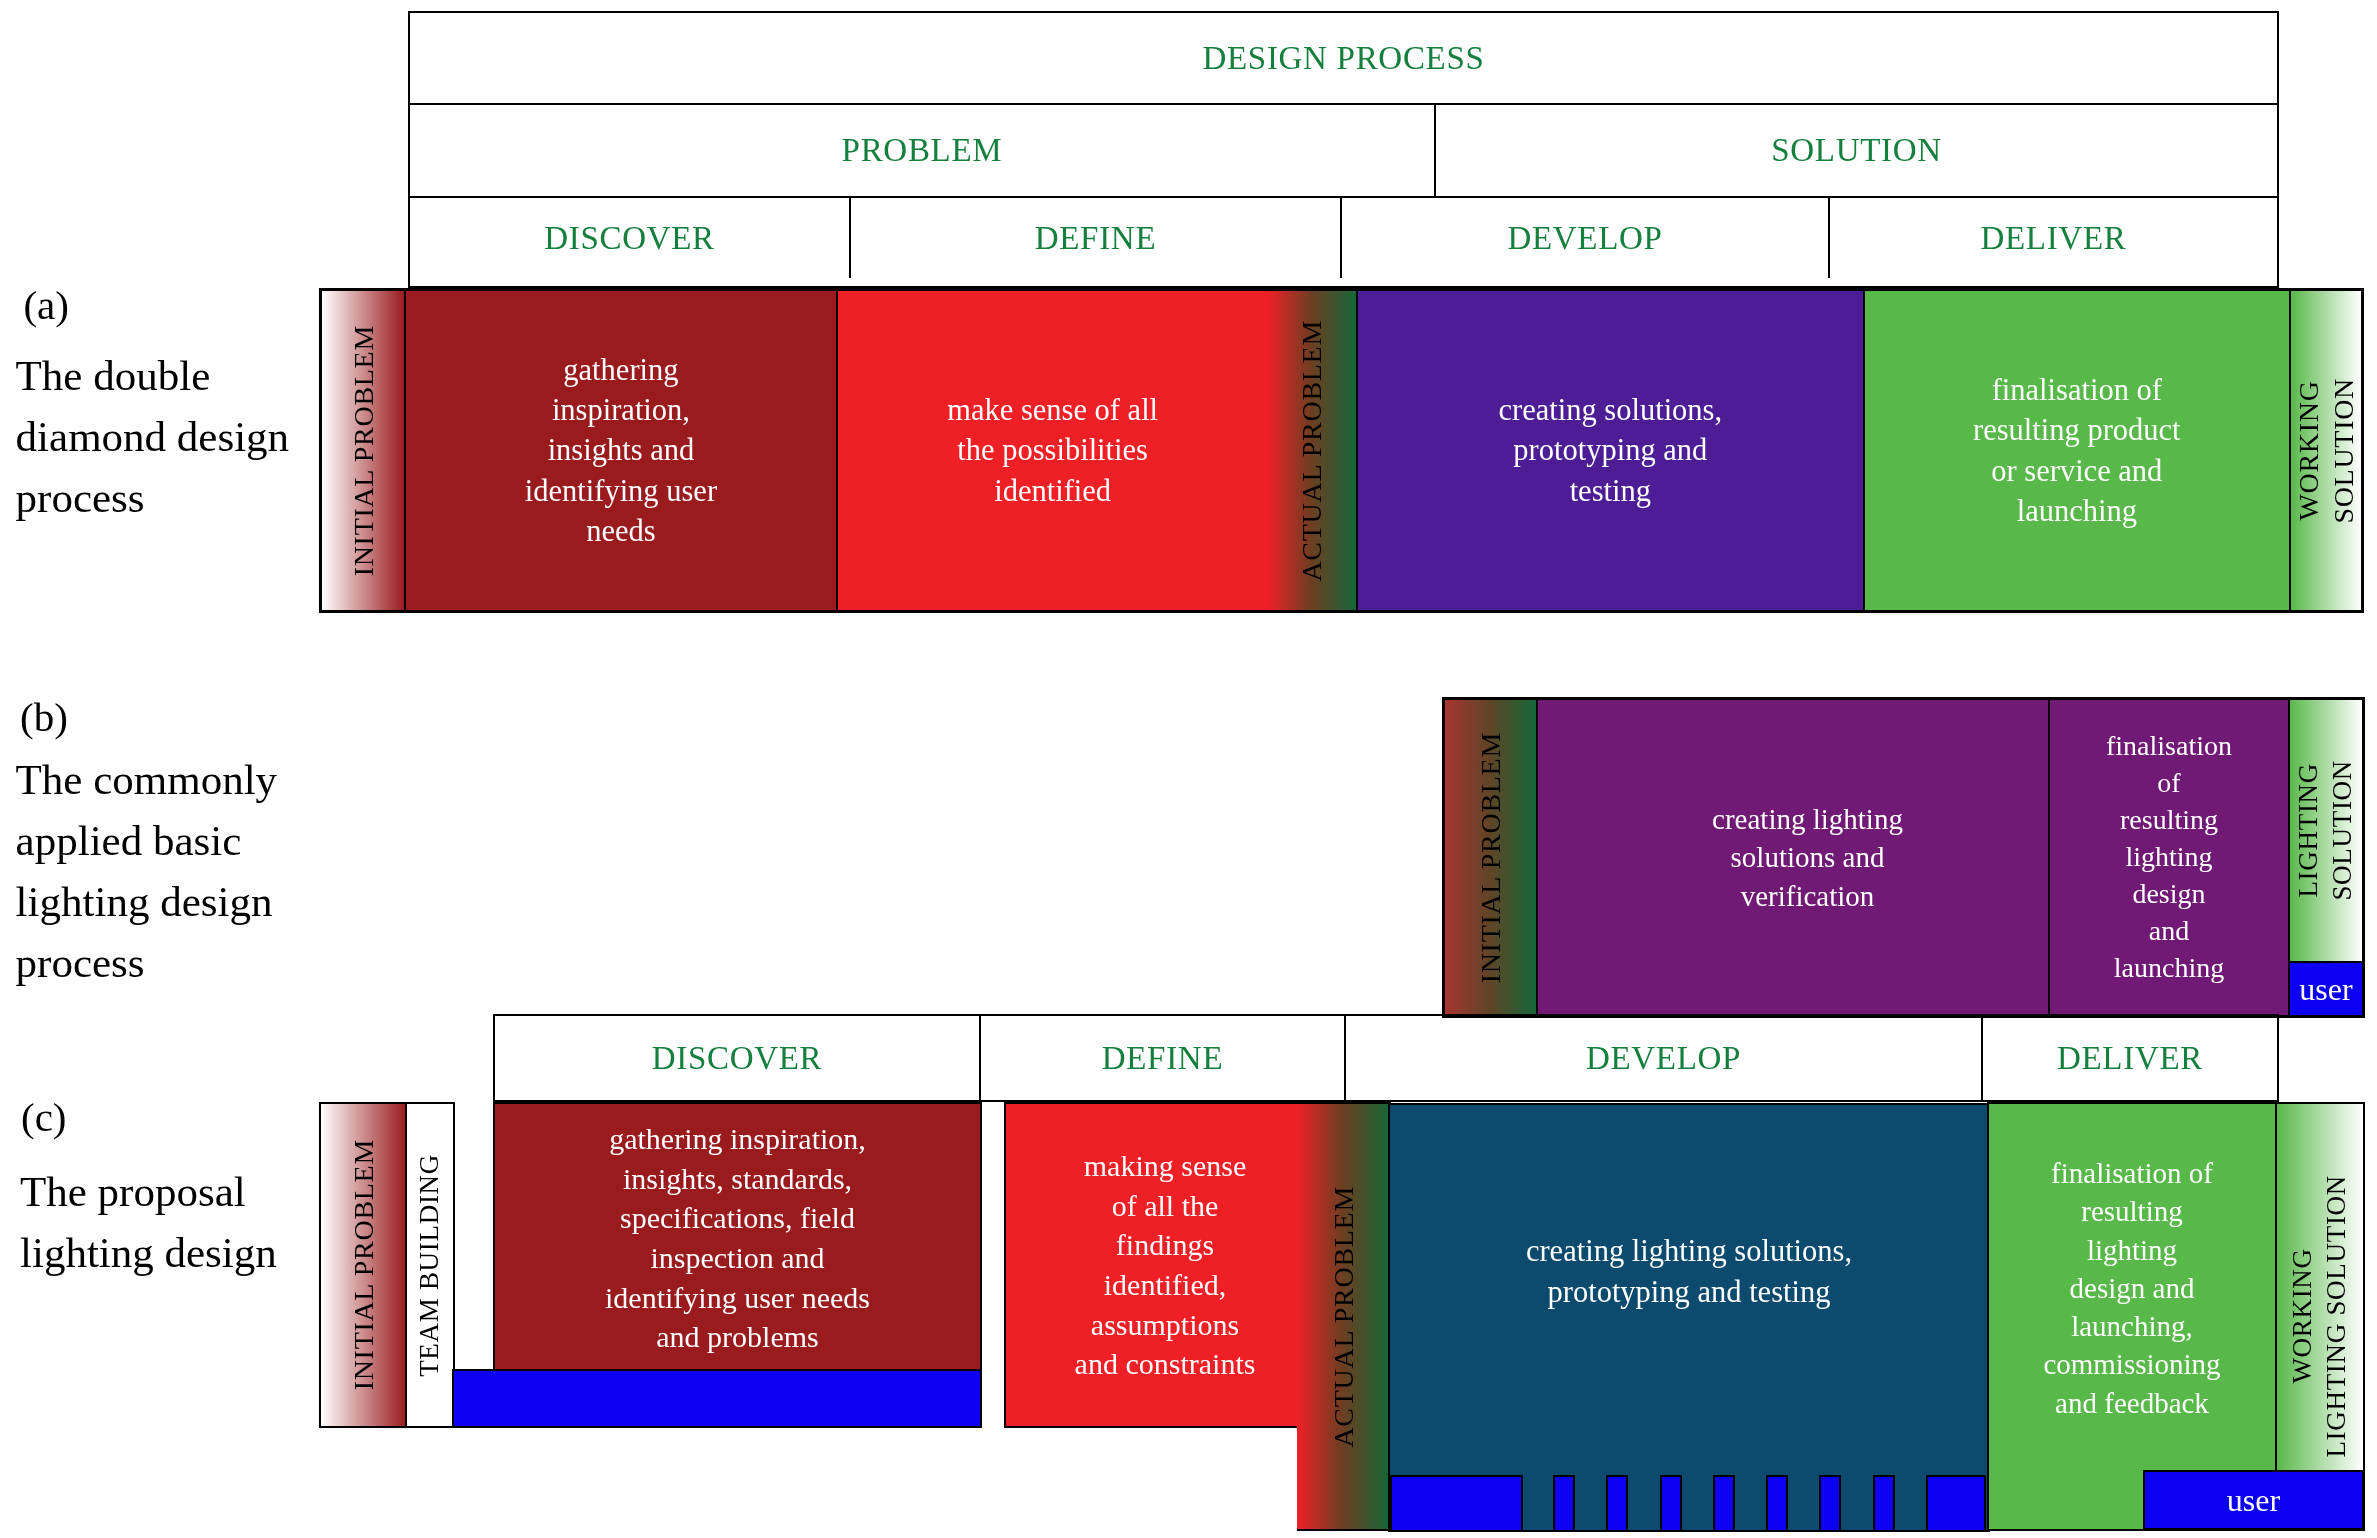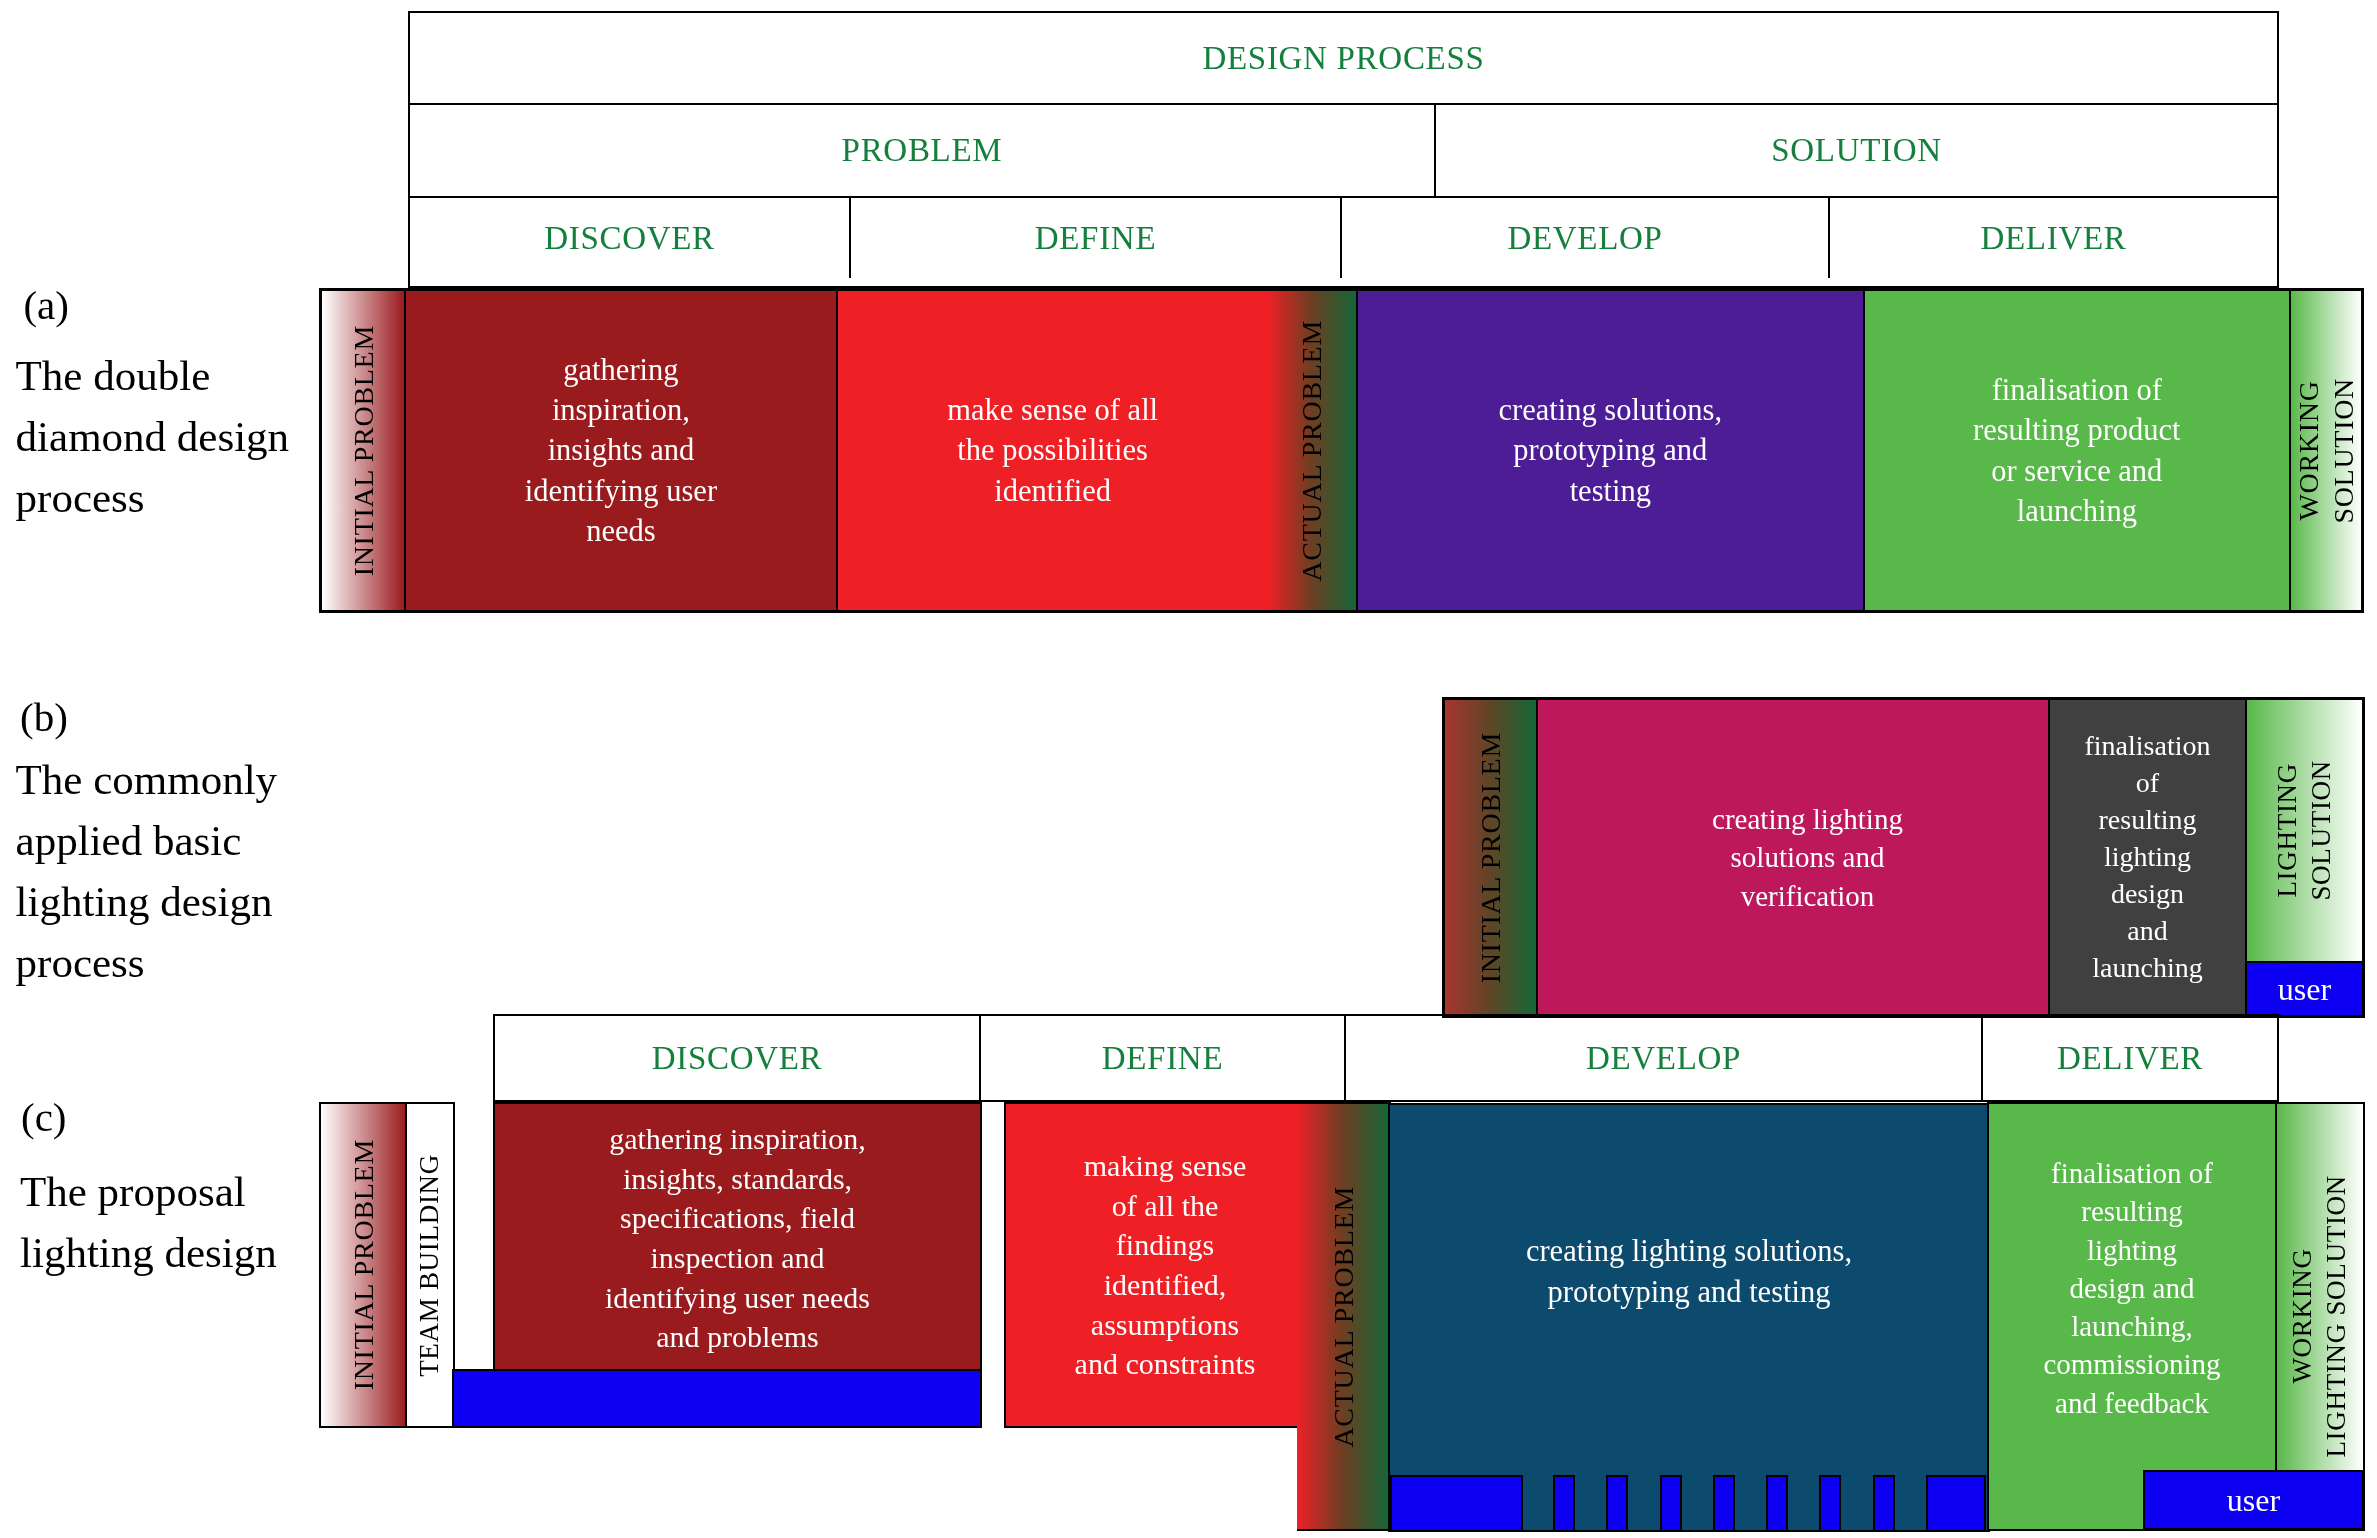--- a/index.html
+++ b/index.html
@@ -83,26 +83,26 @@
   <div class="abs plabel" style="left:20px;top:693px;">(b)</div>
   <div class="abs caption" style="left:15.6px;top:749px;width:305px;">The commonly
 applied basic
 lighting design
 process</div>
 
   <div class="abs row" style="left:1442px;top:697px;width:923px;height:321px;border:3.5px solid #000;">
     <div class="cell" style="width:93px;border-right:2.8px solid #000;background:linear-gradient(to right,#a83530,#5e4526,#156638);">
       <span class="striptext">INITIAL PROBLEM</span>
     </div>
-    <div class="cell" style="width:512px;border-right:2.8px solid #000;background:#be185d;padding-left:29px;">
+    <div class="cell" style="width:512px;border-right:2.8px solid #000;background:#701a75;padding-left:29px;">
       <span class="boxtext" style="font-size:29px;">creating lighting
 solutions and
 verification</span>
     </div>
-    <div class="cell" style="width:197px;border-right:2.8px solid #000;background:#404040;">
+    <div class="cell" style="width:240px;border-right:2.8px solid #000;background:#701a75;">
       <span class="boxtext" style="font-size:28px;">finalisation
 of
 resulting
 lighting
 design
 and
 launching</span>
     </div>
     <div style="flex:1;display:flex;flex-direction:column;box-sizing:border-box;">
       <div class="cell" style="height:261px;background:linear-gradient(to right,#59b84a,#ffffff);">

